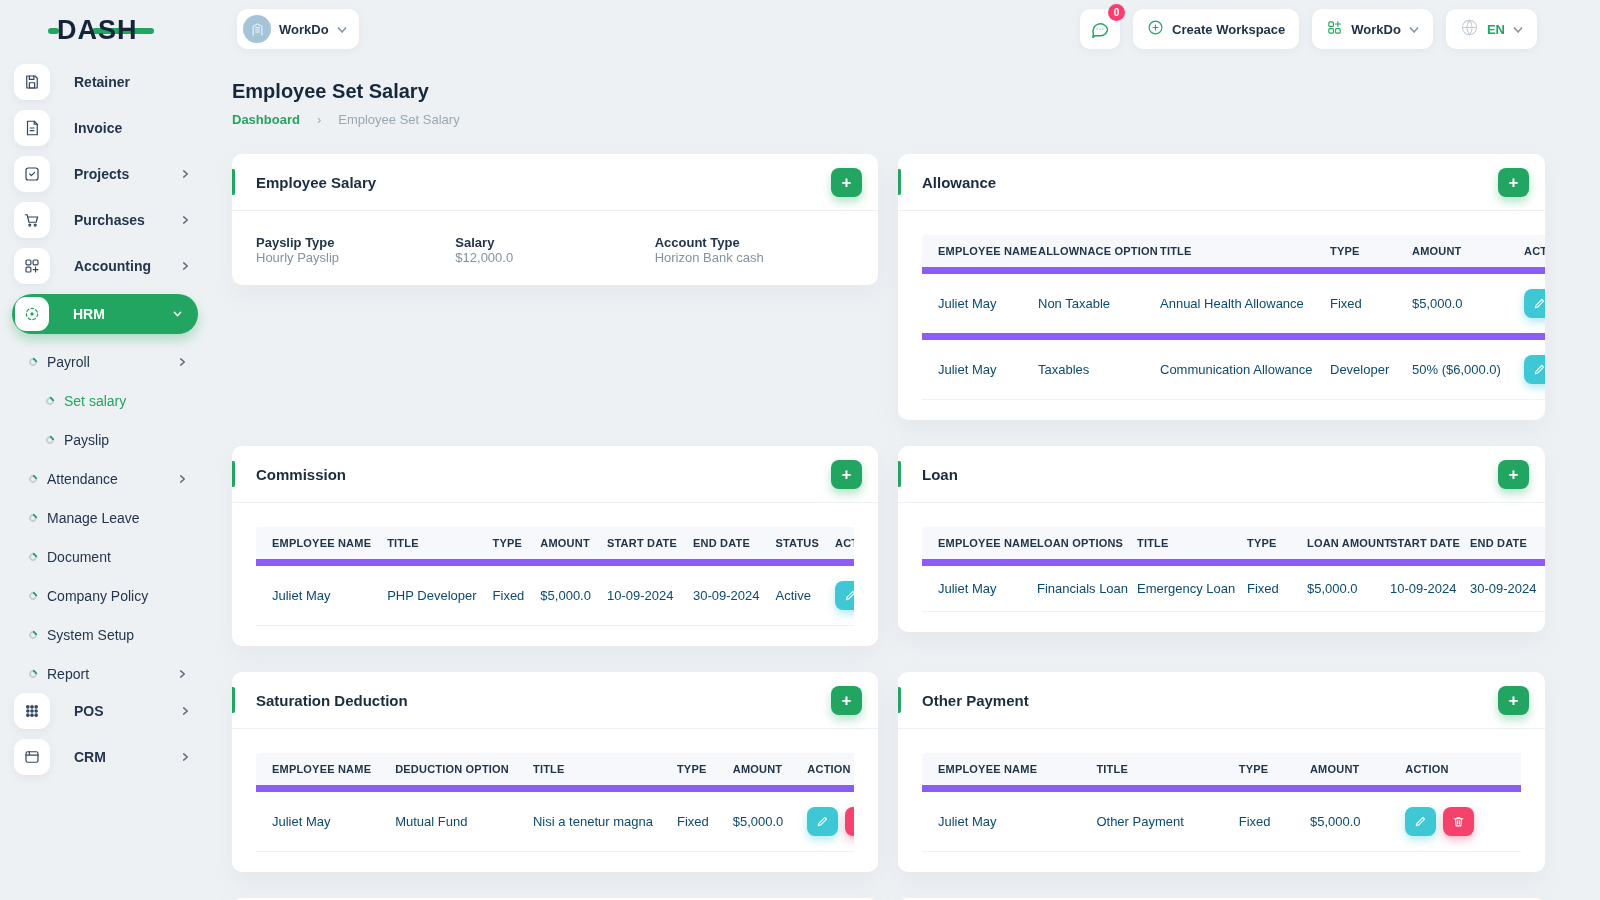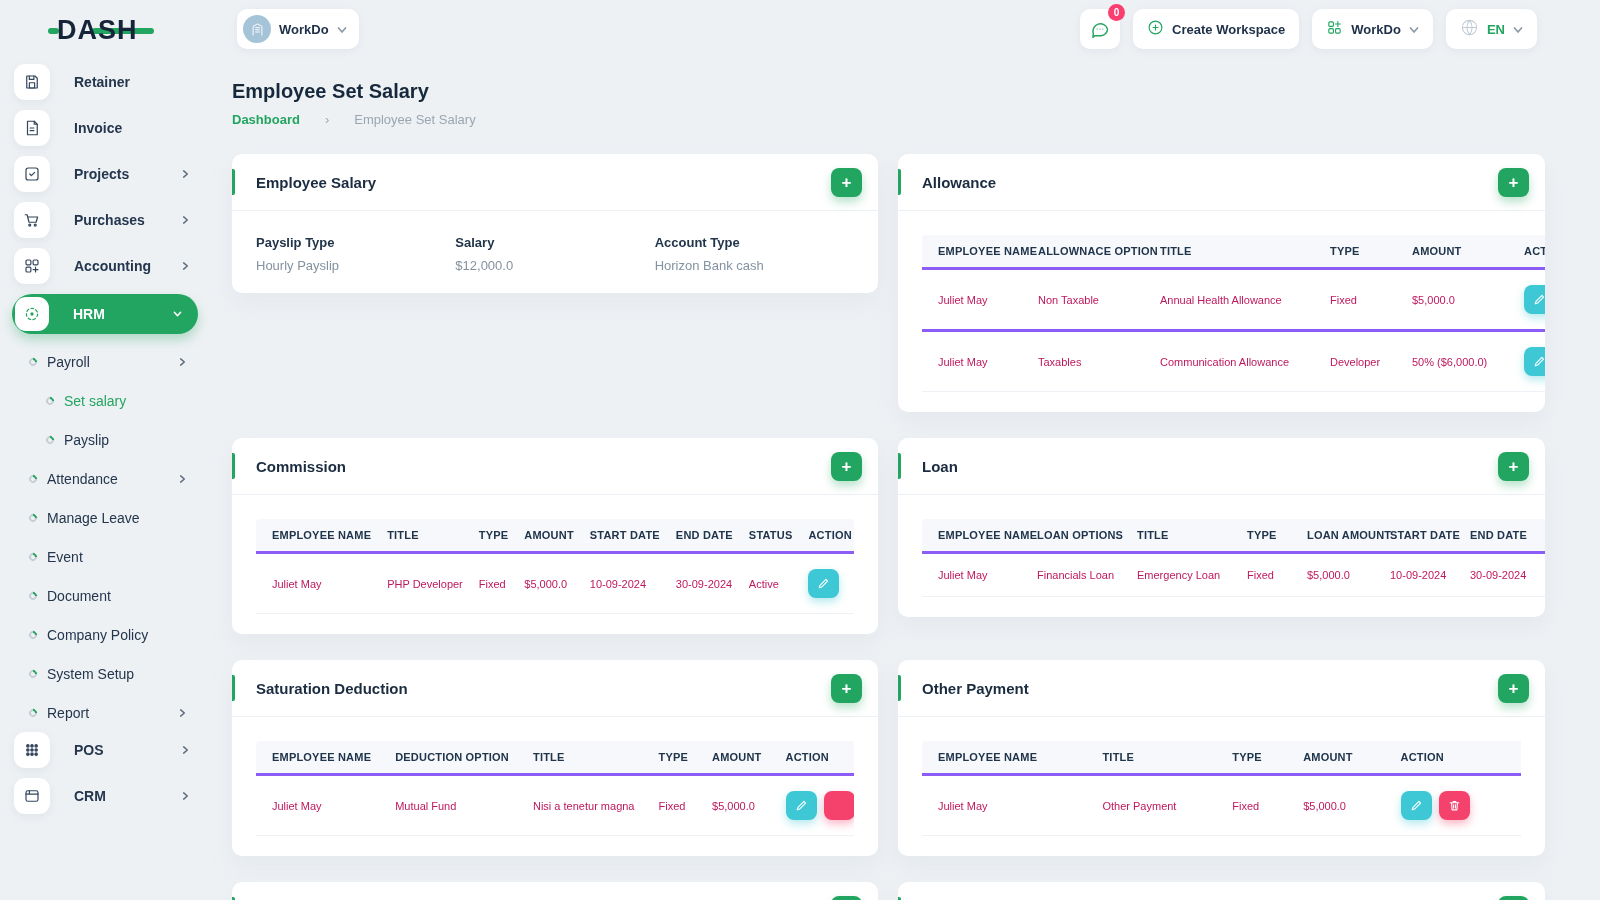--- a/index.html
+++ b/index.html
@@ -71,21 +71,21 @@
     width:8px; height:8px; border-radius:50%; flex:none;
     border:2px solid #c6ced6; border-top-color:#22a560; transform:rotate(45deg);
   }
   .lvl-sub .sb-label, .lvl-subsub .sb-label { margin-left:10px; }
   .sb-item.lvl-subsub.active .sb-label { color:#22a560; }
   .lvl-sub .chev, .lvl-subsub .chev { margin-right:25px; }
 
   
   .main { position:absolute; left:232px; top:58px; width:1313px; }
   .page-title { margin-top:22px; font-size:20px; font-weight:700; color:#16283c; }
-  .breadcrumb { margin-top:9px; font-size:13px; display:flex; gap:25px; align-items:center; }
+  .breadcrumb { margin-top:9px; font-size:13px; display:flex; gap:17px; align-items:center; }
   .bc-home { color:#22a560; font-weight:600; cursor:pointer; }
   .bc-sep { color:#9aa7b2; }
   .bc-cur { color:#9aa7b2; }
 
   .cards-grid {
     margin-top:27px; display:grid; grid-template-columns:646px 647px;
     column-gap:20px; row-gap:26px; align-items:start;
   }
   .card {
     background:#fff; border-radius:10px; overflow:hidden;
@@ -103,33 +103,33 @@
   .add-btn {
     width:31px; height:29px; border:none; border-radius:8px; background:#22a560; color:#fff;
     font-size:17px; font-weight:600; line-height:1; cursor:pointer;
     box-shadow:0 5px 10px rgba(34,165,96,.32);
   }
   .card-body { padding:24px 24px 20px; }
 
   .fields { display:flex; }
   .field { width:202px; }
   .f-label { font-size:13px; font-weight:700; color:#22354a; }
-  .f-value { margin-top:8px; font-size:13px; color:#8392a0; }
+  .f-value { margin-top:0; font-size:13px; color:#8392a0; }
 
   .tbl-wrap { overflow:hidden; }
   table { border-collapse:collapse; width:100%; }
   th {
     background:#f6f8fb; text-align:left; white-space:nowrap;
     font-size:11px; font-weight:700; color:#20344b; letter-spacing:.2px;
     padding:10px 12px;
   }
   th:first-child { padding-left:16px; border-radius:4px 0 0 4px; }
   td {
-    padding:15px 12px; font-size:11px; color:#be185d; white-space:nowrap;
-    border-top:3px solid #8b5cf6;
+    padding:15px 12px; font-size:13px; color:#0c4a6e; white-space:nowrap;
+    border-top:7px solid #8b5cf6;
   }
   td:first-child { padding-left:16px; }
   tbody tr:last-child td { border-bottom:1px solid #eef1f5; }
   .act-btn {
     width:31px; height:29px; border:none; border-radius:8px; margin-right:7px;
     display:inline-flex; align-items:center; justify-content:center; cursor:pointer; vertical-align:middle;
   }
   .act-btn svg { width:13px; height:13px; stroke:#fff; stroke-width:2; }
   .act-btn.edit { background:#3ec7d4; box-shadow:0 4px 9px rgba(62,199,212,.38); }
   .act-btn.delete { background:#f4426c; box-shadow:0 4px 9px rgba(244,66,108,.38); }
@@ -317,24 +317,20 @@
           <path d="M3 1.5L7 5 3 8.5"></path>
         </svg>
       </span>
     </div>
     <div class="sb-item lvl-sub">
       <span class="bullet"></span>
       <span class="sb-label">Manage Leave</span>
     </div>
     <div class="sb-item lvl-sub">
       <span class="bullet"></span>
-      <span class="sb-label">Event</span>
-    </div>
-    <div class="sb-item lvl-sub">
-      <span class="bullet"></span>
       <span class="sb-label">Document</span>
     </div>
     <div class="sb-item lvl-sub">
       <span class="bullet"></span>
       <span class="sb-label">Company Policy</span>
     </div>
     <div class="sb-item lvl-sub">
       <span class="bullet"></span>
       <span class="sb-label">System Setup</span>
     </div>

